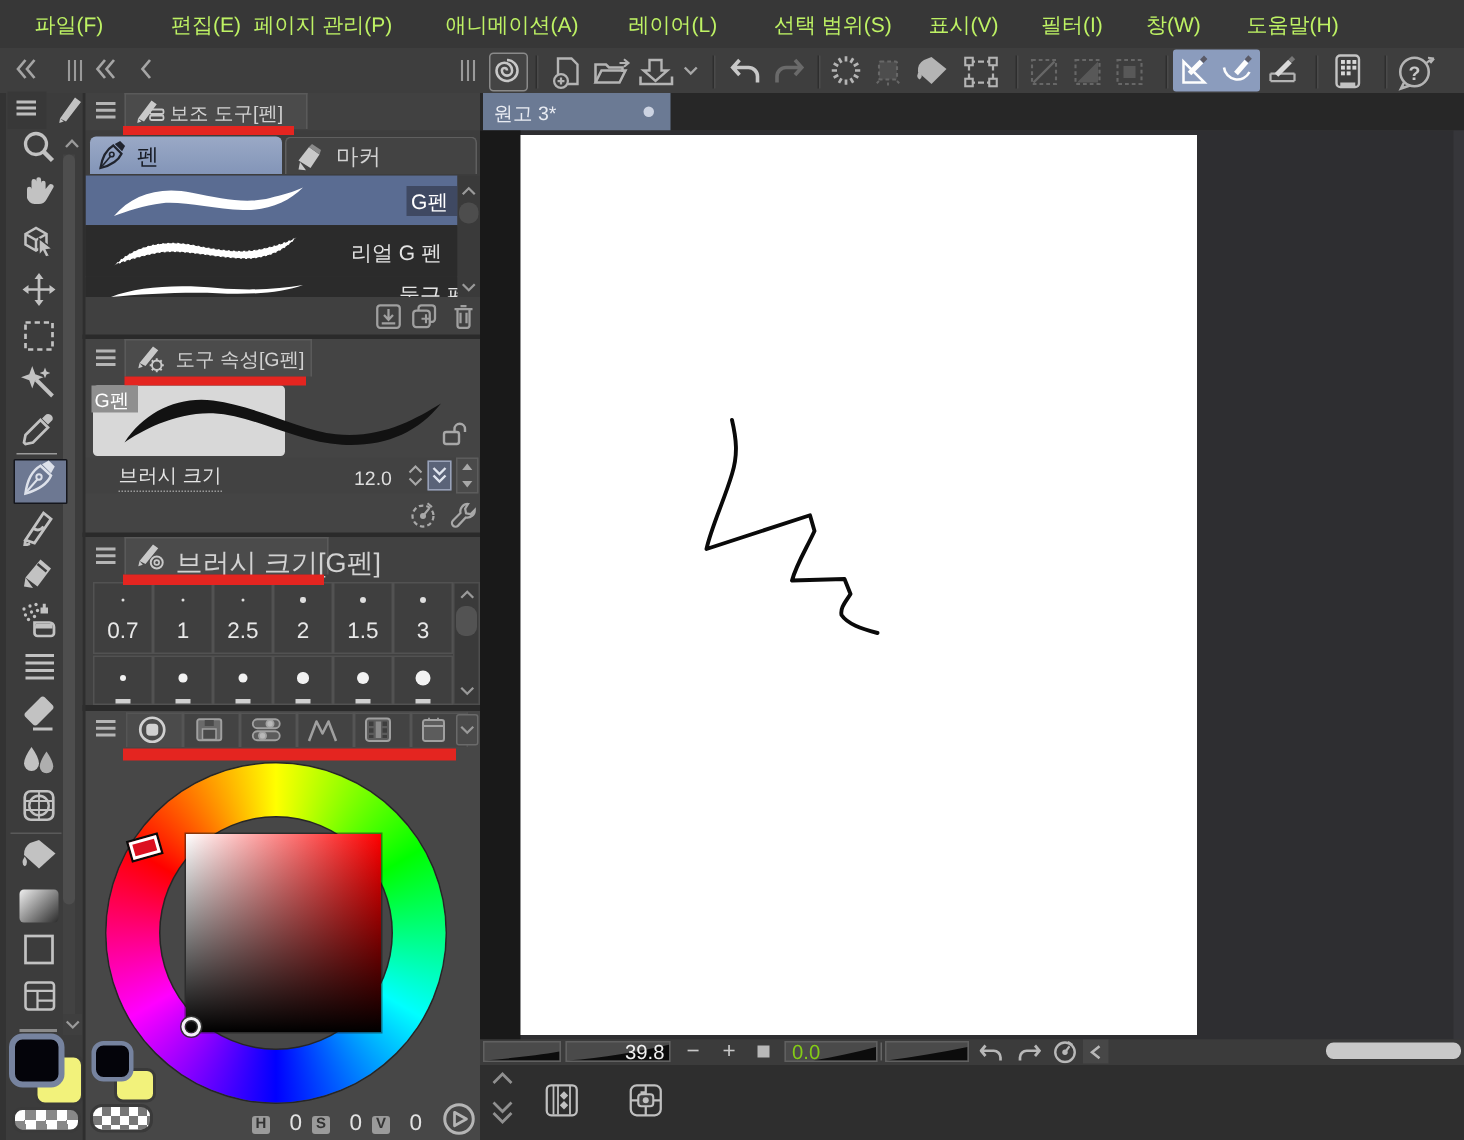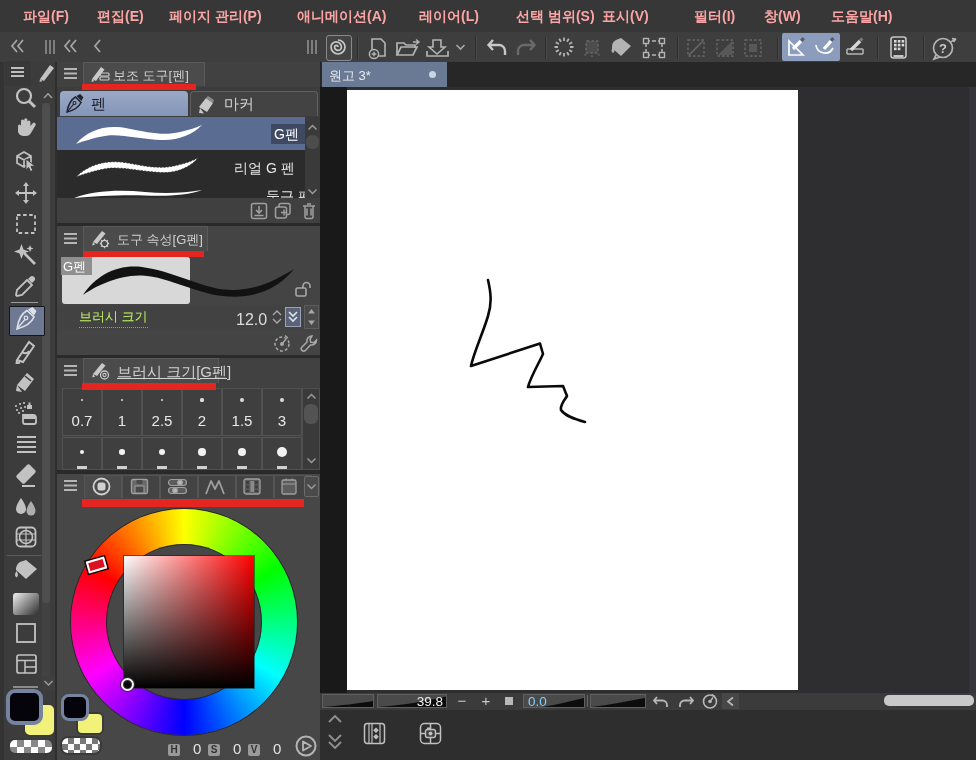--- a/index.html
+++ b/index.html
@@ -1,32 +1,32 @@
 <!DOCTYPE html>
 <html><head><meta charset="utf-8">
 <style>
 html,body{margin:0;padding:0;width:976px;height:760px;overflow:hidden;background:#3c3c3c;
  font-family:"Liberation Sans",sans-serif;}
 .abs{position:absolute;}
 #root{position:relative;width:976px;height:760px;}
 .sep{position:absolute;width:1px;background:#2e2e2e;top:37px;height:22px;}
 .sep:after{content:"";position:absolute;left:1px;top:0;width:1px;height:100%;background:#4a4a4a;}
 .redbar{position:absolute;height:6px;background:#e42520;z-index:40;}
-.mtxt{color:#fca5a5;font-size:14px;font-weight:bold;}
+.mtxt{color:#bef264;font-size:14px;}
 </style></head><body>
 <div id="root">
 
 <div class="abs" style="left:0;top:0;width:976px;height:32px;background:#373737;border-bottom:1px solid #2c2c2c;"></div>
 <span class="abs mtxt" style="left:23px;top:8px;">파일(F)</span>
-<span class="abs mtxt" style="left:97px;top:8px;">편집(E)</span>
+<span class="abs mtxt" style="left:114px;top:8px;">편집(E)</span>
 <span class="abs mtxt" style="left:169px;top:8px;">페이지 관리(P)</span>
 <span class="abs mtxt" style="left:297px;top:8px;">애니메이션(A)</span>
 <span class="abs mtxt" style="left:419px;top:8px;">레이어(L)</span>
 <span class="abs mtxt" style="left:516px;top:8px;">선택 범위(S)</span>
-<span class="abs mtxt" style="left:602px;top:8px;">표시(V)</span>
+<span class="abs mtxt" style="left:619px;top:8px;">표시(V)</span>
 <span class="abs mtxt" style="left:694px;top:8px;">필터(I)</span>
 <span class="abs mtxt" style="left:764px;top:8px;">창(W)</span>
 <span class="abs mtxt" style="left:831px;top:8px;">도움말(H)</span>
 
 <div class="abs" style="left:0;top:32px;width:320px;height:30px;background:#3e3e3e;"></div>
 <svg class="abs" style="left:8px;top:38px;" width="18" height="16" viewBox="0 0 18 16">
       <path d="M9,2 L4,8 L9,14 M15,2 L10,8 L15,14" stroke="#a5a5a5" fill="none" stroke-width="1.8"></path>
     </svg>
 <svg class="abs" style="left:44px;top:39px;" width="12" height="16" viewBox="0 0 12 16">
       <path d="M2,1 v14 M6,1 v14 M10,1 v14" stroke="#9a9a9a" fill="none" stroke-width="1.4"></path>
@@ -171,21 +171,21 @@
       <path d="M0,12 C24,10.5 48,6 68,1.5 L68,12 z" fill="#0c0c0c"></path>
     </svg>
 <div class="abs" style="left:399px;top:694px;width:44px;text-align:right;font-size:13.5px;color:#f0f0f0;z-index:6;">39.8</div>
 <div class="abs" style="left:455px;top:692px;width:14px;font-size:15px;color:#c8c8c8;text-align:center;">−</div>
 <div class="abs" style="left:479px;top:692px;width:14px;font-size:15px;color:#c8c8c8;text-align:center;">+</div>
 <div class="abs" style="left:505px;top:697px;width:8px;height:8px;background:#b8b8b8;"></div>
 <div class="abs" style="left:523px;top:694px;width:62px;height:14px;background:#4a4a4a;border:1px solid #606060;box-sizing:border-box;"></div>
 <svg class="abs" style="left:524px;top:695px;z-index:5;" width="60" height="12" viewBox="0 0 60 12">
       <path d="M18,12 C32,10 46,6.5 60,3 L60,12 z" fill="#0c0c0c"></path>
     </svg>
-<div class="abs" style="left:528px;top:694px;font-size:13.5px;color:#7dd3fc;z-index:6;">0.0</div>
+<div class="abs" style="left:528px;top:694px;font-size:13.5px;color:#84cc16;z-index:6;">0.0</div>
 <div class="abs" style="left:587px;top:695px;width:1px;height:12px;background:#666;"></div>
 <div class="abs" style="left:590px;top:694px;width:56px;height:14px;background:#4a4a4a;border:1px solid #606060;box-sizing:border-box;"></div>
 <svg class="abs" style="left:591px;top:695px;z-index:5;" width="54" height="12" viewBox="0 0 54 12">
       <path d="M0,12 C18,10 36,6.5 54,3 L54,12 z" fill="#0c0c0c"></path>
     </svg>
 <svg class="abs" style="left:653px;top:694px;z-index:5;" width="16" height="15" viewBox="0 0 16 15">
       <path d="M4,3 L1,6.5 L4,10 M1.5,6.5 h8 a4.5,4.5 0 0 1 4.5,4.5 v2" stroke="#b8b8b8" fill="none" stroke-width="1.8"></path>
     </svg>
 <svg class="abs" style="left:678px;top:694px;z-index:5;" width="16" height="15" viewBox="0 0 16 15">
       <path d="M12,3 L15,6.5 L12,10 M14.5,6.5 h-8 a4.5,4.5 0 0 0 -4.5,4.5 v2" stroke="#b8b8b8" fill="none" stroke-width="1.8"></path>
@@ -415,22 +415,22 @@
 <div class="abs" style="left:61px;top:257px;width:31px;height:18px;background:#8f8f8f;z-index:41;"></div>
 <span class="abs" style="left:63px;top:258px;font-size:13px;color:#fff;z-index:42;">G펜</span>
 <svg class="abs" style="left:76px;top:258px;z-index:40;" width="226" height="48" viewBox="0 0 226 48">
       <path d="M7,37 C20,17 42,6 66,9 C96,13 124,29 148,31.5 C178,34.5 200,22 218,11 C202,31 180,40 152,38.5 C122,37 94,19 66,17.5 C42,16.5 18,29 7,37 z" fill="#121212"></path>
     </svg>
 <svg class="abs" style="left:294px;top:281px;z-index:5;" width="18" height="17" viewBox="0 0 18 17">
       <rect x="2" y="7" width="10" height="8" rx="1.5" stroke="#a8a8a8" fill="none" stroke-width="1.6"></rect>
       <path d="M9,7 v-2 a3.5,3.5 0 0 1 7,0 v2" stroke="#a8a8a8" fill="none" stroke-width="1.6"></path>
     </svg>
 <div class="abs" style="left:57px;top:305px;width:263px;height:24px;background:#424242;"></div>
-<span class="abs" style="left:79px;top:308px;font-size:13px;color:#bef264;border-bottom:1px dotted #999;padding-bottom:1px;">브러시 크기</span>
-<span class="abs" style="left:236px;top:311px;font-size:16px;color:#dddddd;">12.0</span>
+<span class="abs" style="left:79px;top:308px;font-size:13px;color:#e5e5e5;border-bottom:1px dotted #999;padding-bottom:1px;">브러시 크기</span>
+<span class="abs" style="left:236px;top:311px;font-size:13px;color:#dddddd;">12.0</span>
 <svg class="abs" style="left:271px;top:308px;z-index:5;" width="12" height="18" viewBox="0 0 12 18">
       <path d="M2,7 l4,-4 l4,4 M2,11 l4,4 l4,-4" stroke="#a8a8a8" fill="none" stroke-width="1.4"></path>
     </svg>
 <div class="abs" style="left:285px;top:307px;width:16px;height:20px;background:#5a6378;border:1px solid #99a2b8;box-sizing:border-box;"></div>
 <svg class="abs" style="left:286px;top:309px;z-index:5;" width="14" height="16" viewBox="0 0 14 16">
       <path d="M3,3 l4,4 l4,-4 M3,8 l4,4 l4,-4" stroke="#dfe4ee" fill="none" stroke-width="1.6"></path>
     </svg>
 <div class="abs" style="left:304px;top:305px;width:15px;height:24px;background:#4a4a4a;border:1px solid #5c5c5c;box-sizing:border-box;"></div>
 <svg class="abs" style="left:306px;top:307px;z-index:5;" width="11" height="20" viewBox="0 0 11 20">
       <path d="M5.5,2 l3.4,4.4 h-6.8 z" fill="#a8a8a8"></path>
@@ -446,21 +446,21 @@
     </svg>
 <div class="abs" style="left:55px;top:355px;width:265px;height:3px;background:#2a2a2a;"></div>
 <div class="abs" style="left:57px;top:358px;width:263px;height:112px;background:#414141;"></div>
 <div class="abs" style="left:64px;top:365px;width:13px;height:2px;background:#b5b5b5;box-shadow:0 4.5px 0 #b5b5b5,0 9px 0 #b5b5b5;"></div>
 <div class="abs" style="left:83px;top:358px;width:136px;height:25px;background:#4b4b4b;border:1px solid #5a5a5a;border-bottom:none;box-sizing:border-box;"></div>
 <svg class="abs" style="left:89px;top:360px;z-index:5;" width="24" height="22" viewBox="0 0 24 22">
       <path d="M4,14 L13,3 l3.5,2.5 L8,16 z M4,14 l-0.8,3.5 l3,-1" fill="#c9c9c9"></path>
       <circle cx="15.5" cy="15" r="4" stroke="#c9c9c9" fill="none" stroke-width="1.3"></circle>
       <circle cx="15.5" cy="15" r="1.6" stroke="#c9c9c9" fill="none" stroke-width="1.1"></circle>
     </svg>
-<span class="abs" style="left:117px;top:363px;font-size:15px;color:#d2d2d2;text-decoration:underline;">브러시 크기[G펜]</span>
+<span class="abs" style="left:117px;top:363px;font-size:18px;color:#d2d2d2;">브러시 크기[G펜]</span>
 <div class="abs" style="left:62px;top:388px;width:40px;height:48px;background:#3f3f3f;border:1px solid #525252;box-sizing:border-box;"></div>
 <div class="abs" style="left:81.0px;top:399.0px;width:2px;height:2px;border-radius:50%;background:#dedede;"></div>
 <div class="abs" style="left:62px;top:412px;width:40px;text-align:center;font-size:15px;color:#e8e8e8;">0.7</div>
 <div class="abs" style="left:62px;top:437px;width:40px;height:33px;background:#3f3f3f;border:1px solid #525252;box-sizing:border-box;"></div>
 <div class="abs" style="left:79.8px;top:449.8px;width:4.5px;height:4.5px;border-radius:50%;background:#f2f2f2;"></div>
 <div class="abs" style="left:77px;top:466px;width:10px;height:3px;background:#cfcfcf;"></div>
 <div class="abs" style="left:102px;top:388px;width:40px;height:48px;background:#3f3f3f;border:1px solid #525252;box-sizing:border-box;"></div>
 <div class="abs" style="left:120.8px;top:398.8px;width:2.4px;height:2.4px;border-radius:50%;background:#dedede;"></div>
 <div class="abs" style="left:102px;top:412px;width:40px;text-align:center;font-size:15px;color:#e8e8e8;">1</div>
 <div class="abs" style="left:102px;top:437px;width:40px;height:33px;background:#3f3f3f;border:1px solid #525252;box-sizing:border-box;"></div>

